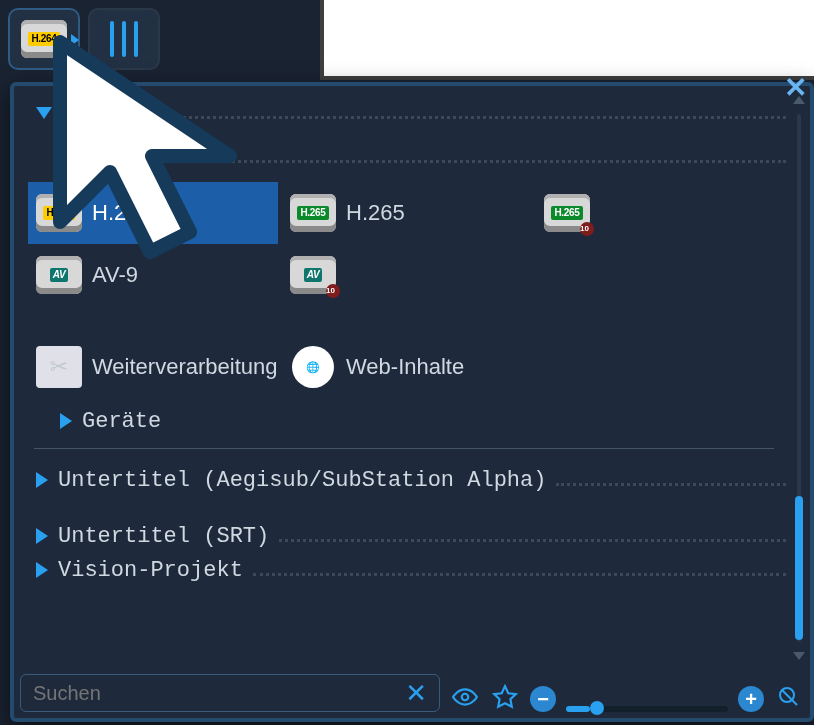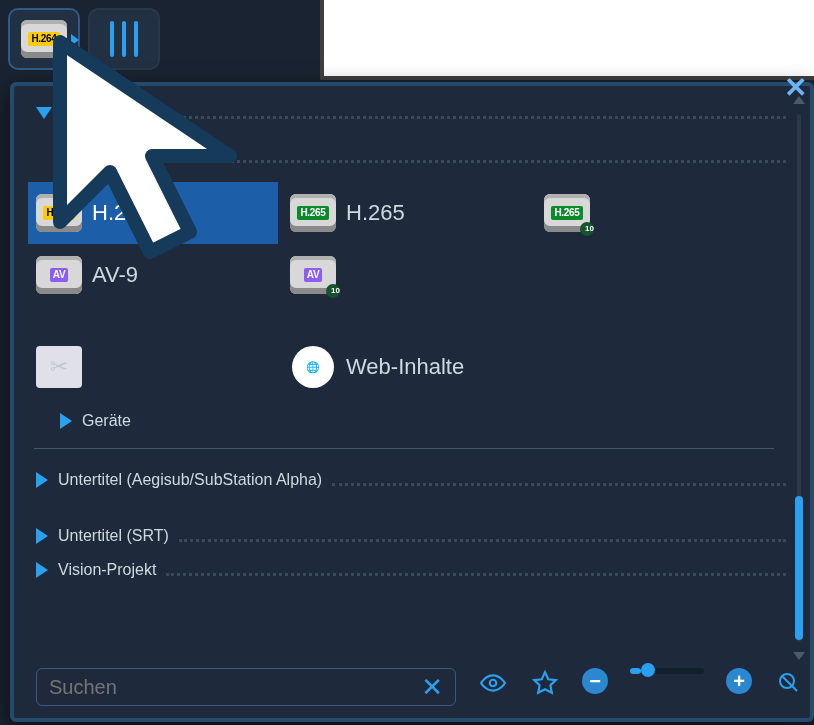--- a/index.html
+++ b/index.html
@@ -53,25 +53,25 @@
     font: 700 10px/1 Arial;
     position: relative;
   }
   .codec-chip .lab {
     padding: 2px 3px;
     border-radius: 2px;
     letter-spacing: -0.3px;
   }
   .codec-chip.h264 .lab { background:#ffcc00; color:#000; }
   .codec-chip.h265 .lab { background:#0a8a2a; color:#fff; }
-  .codec-chip.av1  .lab { background:#8b5cf6; color:#fff; }
+  .codec-chip.av1  .lab { background:#0f766e; color:#fff;font-style:italic; }
   .codec-chip .badge10 {
     position:absolute; right:-4px; bottom:-4px;
     width:14px;height:14px;border-radius:50%;
-    background:#14532d; font:700 8px/14px Arial; color:#fff; text-align:right;margin-left:43px;
+    background:#7f1d1d; font:700 8px/14px Arial; color:#fff; text-align:left;margin-left:43px;
   }
   .codec-chip .tri {
     position:absolute; right:-12px; top:14px;
     width:0;height:0;border-left:8px solid #2aa0f0;border-top:6px solid transparent;border-bottom:6px solid transparent;
   }
 
   
   .panel {
     position: absolute;
     left: 10px; top: 82px;
@@ -106,21 +106,21 @@
   .scrollbar .arrow-dn { border-top:8px solid #4a5a6a; position:absolute; bottom:0; left:1px;}
   .scrollbar .track { position:absolute; top:18px; bottom:18px; left:5px; width:4px; background:#2a3848; border-radius:2px;}
   .scrollbar .thumb { position:absolute; top:400px; bottom:20px; left:3px; width:8px; background:#2aa0f0; border-radius:4px;}
 
   .row { display:flex; align-items:center; min-height: 34px; }
   .row .tri-open, .row .tri-closed {
     width:0;height:0;margin-right:10px;
   }
   .row .tri-open { border-left:8px solid transparent;border-right:8px solid transparent;border-top:12px solid #2aa0f0;}
   .row .tri-closed { border-top:8px solid transparent;border-bottom:8px solid transparent;border-left:12px solid #2aa0f0;}
-  .row .label { font-size:16px; color:#d0d8e0; white-space:nowrap;}
+  .row .label { font-size:22px; color:#d0d8e0; white-space:nowrap;font-family:Liberation Mono, monospace;}
   .row .dots { flex:1; border-bottom:3px dotted #3a4a5a; margin-left:10px; height:0; margin-top:8px;}
 
   .lvl0 { padding-left: 14px; }
   .lvl1 { padding-left: 38px; }
 
   .grid3 {
     display:grid;
     grid-template-columns: repeat(3, 1fr);
     column-gap: 4px;
   }
@@ -141,23 +141,23 @@
   }
   .scissors-ico {
     width:46px;height:42px;background:#e0e0e8;border-radius:4px;
     display:flex;align-items:center;justify-content:center;font-size:22px;
   }
 
   .hr { height:1px;background:#455568;margin:10px 12px 14px 12px;}
 
   .bottombar {
     position:absolute;
-    left:22px; right:6px; bottom:6px;
+    left:6px; right:6px; bottom:6px;
     height:44px;
-    display:flex; align-items:flex-start; gap:22px;
+    display:flex; align-items:flex-end; gap:10px;
   }
   .search {
     flex: 0 0 420px;
     height: 38px;
     border: 1.5px solid #3a5a7a;
     border-radius: 6px;
     background: transparent;
     display:flex;align-items:center;
     padding: 0 6px 0 12px;
   }
@@ -260,20 +260,21 @@
           </span>
       </div>
       <div></div>
     </div>
 
     <div class="grid3" style="margin-top:30px; margin-left:6px;">
       <div class="item">
         <span class="ico">
             <span class="scissors-ico">✂︎</span>
           </span>
+        <span class="txt">Weiterverarbeitung</span>
       </div>
       <div class="item">
         <span class="ico">
             <span class="circle-ico">🌐</span>
           </span>
         <span class="txt">Web-Inhalte</span>
       </div>
       <div></div>
     </div>
 

